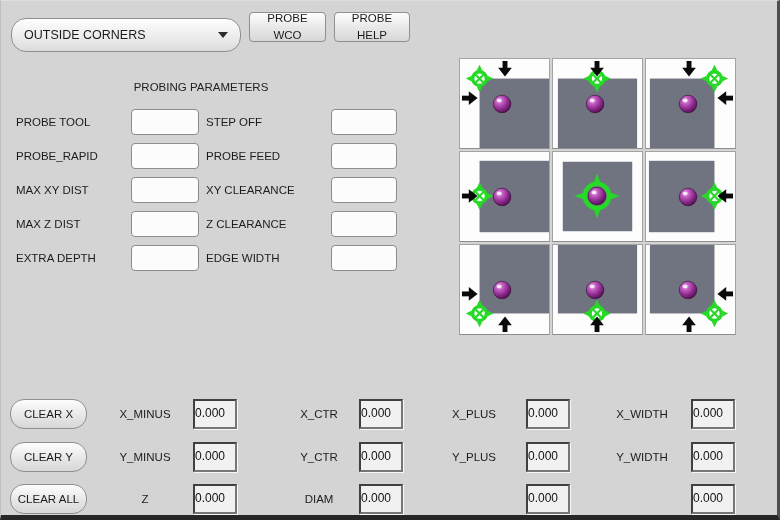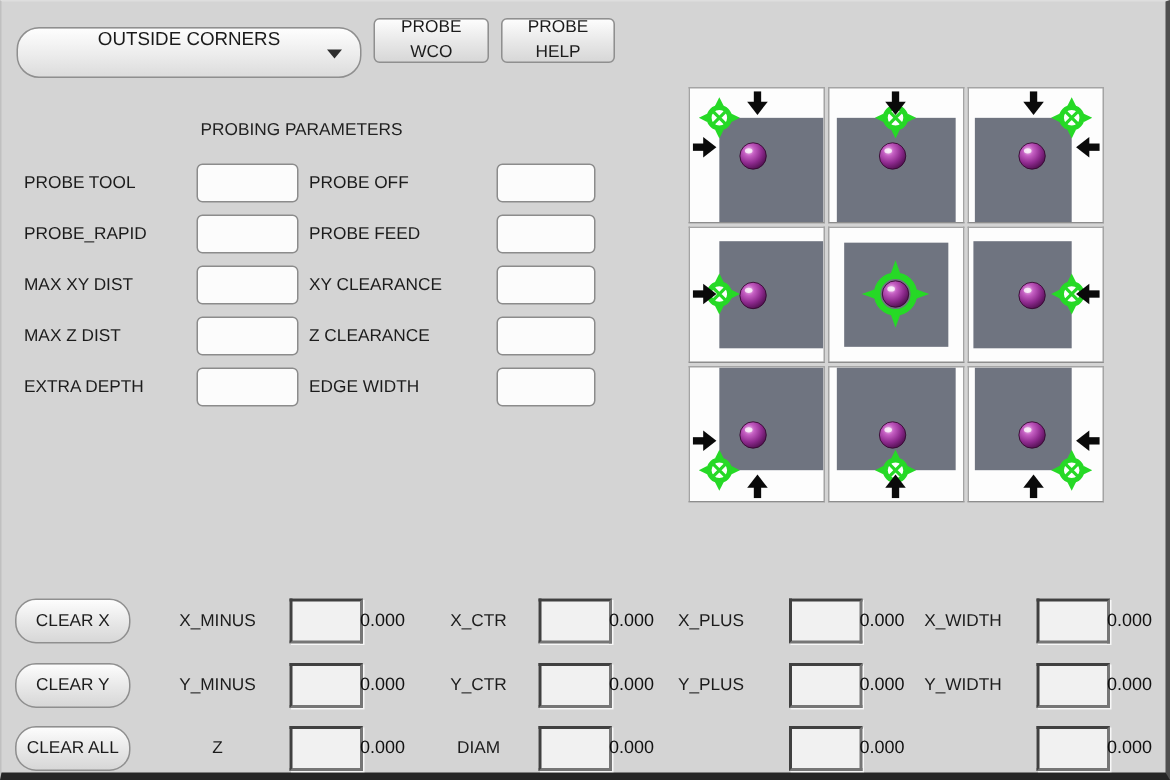--- a/index.html
+++ b/index.html
@@ -9,21 +9,21 @@
     background:#d4d4d4;overflow:hidden;
     border-top:1px solid #dedede;border-left:1px solid #c0c0c0;
     border-right:3px solid #4f4f4f;border-bottom:5px solid #262626;
   }
   
   .combo{
     position:absolute;left:10px;top:17px;width:230px;height:34px;box-sizing:border-box;
     background:linear-gradient(#fefefe,#ececec 55%,#dcdcdc);
     border:1px solid #8f8f8f;border-radius:15px;
     display:flex;align-items:center;padding:0 12px;cursor:pointer;
-    font-size:12.5px;color:#1a1a1a;flex-direction:column;
+    font-size:12.5px;color:#1a1a1a;
   }
   .combo-arrow{margin-left:auto;width:0;height:0;
     border-left:5px solid transparent;border-right:5px solid transparent;
     border-top:6px solid #2d2d2d;}
   .btn{
     background:linear-gradient(#fdfdfd,#e7e7e7 55%,#d7d7d7);
     border:1px solid #8f8f8f;border-radius:4px;color:#1c1c1c;cursor:pointer;
   }
   .probe-btn{
     position:absolute;top:11px;height:30px;width:77px;
@@ -52,21 +52,21 @@
     cursor:pointer;overflow:hidden;}
   .tile svg{display:block;}
   
   .clear-btn{position:absolute;left:9px;width:77px;height:30px;font-size:11.5px;border-radius:14px;}
   .rrow{position:absolute;left:0;width:778px;height:30px;}
   .rlab{position:absolute;top:0;width:80px;text-align:center;
     font-size:11.5px;line-height:30px;color:#1c1c1c;white-space:nowrap;}
   .rbox{position:absolute;top:0;width:44px;height:30px;box-sizing:border-box;
     background:#f1f1f1;border:2px solid;border-color:#404040 #767676 #767676 #404040;
     box-shadow:1px 1px 0 rgba(255,255,255,.8);
-    text-align:left;font-size:12px;line-height:25px;color:#111;padding-left:45px;}
+    text-align:left;font-size:12px;line-height:25px;color:#111;}
   .c1l{left:104px}.c1b{left:192px}
   .c2l{left:278px}.c2b{left:358px}
   .c3l{left:433px}.c3b{left:525px}
   .c4l{left:601px}.c4b{left:690px}
 </style>
 </head>
 <body>
 
 <div class="window">
 
@@ -88,21 +88,21 @@
   <button class="btn probe-btn" id="probe-wco">PROBE
 WCO</button>
   <button class="btn probe-btn" id="probe-help">PROBE
 HELP</button>
 
   <div class="params-title">PROBING PARAMETERS</div>
 
   <div class="prow" style="top:108px">
     <span class="plab l">PROBE TOOL</span>
     <input class="pinput l" value="" style="">
-    <span class="plab r">PROBE OFF</span>
+    <span class="plab r">STEP OFF</span>
     <input class="pinput r" value="" style="">
   </div>
   <div class="prow" style="top:142px">
     <span class="plab l">PROBE_RAPID</span>
     <input class="pinput l" value="" style="">
     <span class="plab r">PROBE FEED</span>
     <input class="pinput r" value="" style="">
   </div>
   <div class="prow" style="top:176px">
     <span class="plab l">MAX XY DIST</span>

